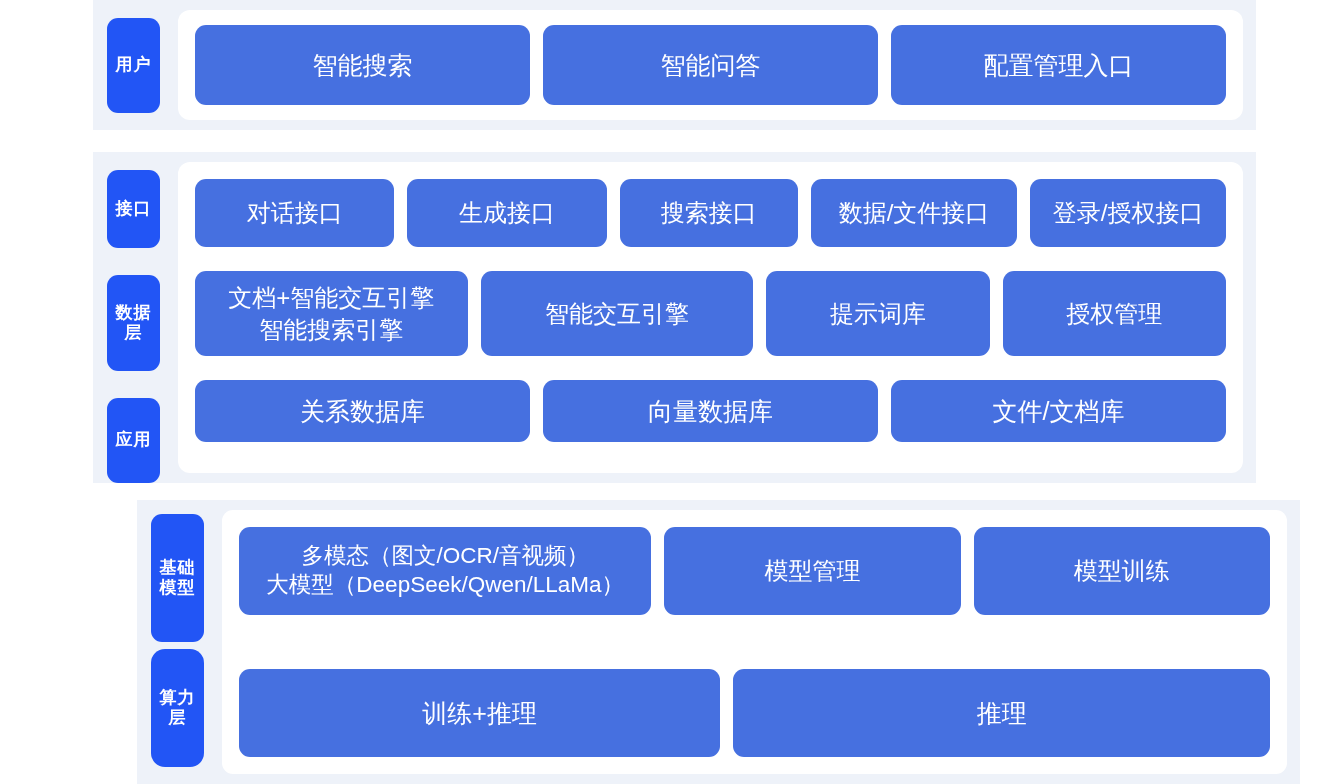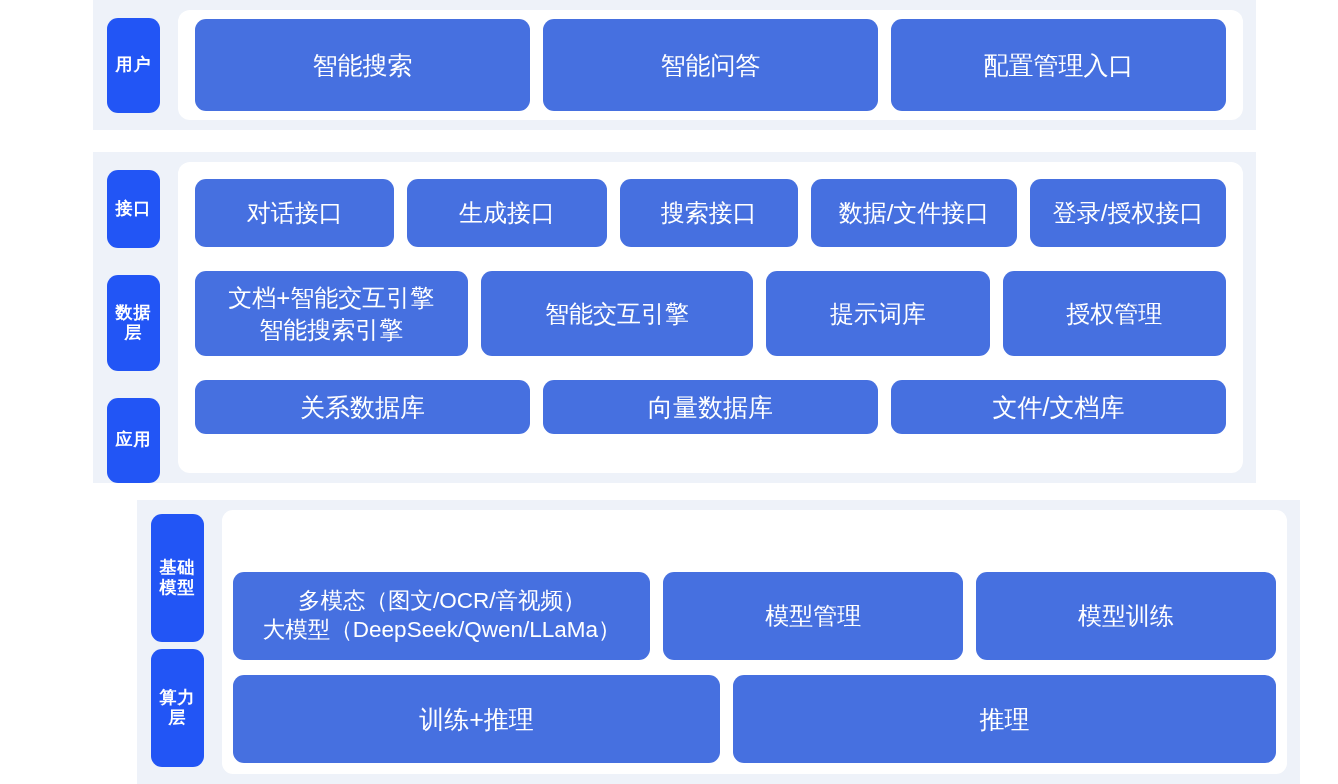--- a/index.html
+++ b/index.html
@@ -60,36 +60,36 @@
     word-break: break-all;
     padding: 8px 0;
   }
   .s-user .vlabel   { height: 95px; }
   .s-mid  .label-col { justify-content: flex-start; padding-top: 18px; gap: 27px; }
   .s-mid  .vlabel.l-interface { height: 88px; }
   .s-mid  .vlabel.l-app       { height: 96px; }
   .s-mid  .vlabel.l-data      { height: 108px; }
   .s-infra .label-col { justify-content: flex-start; padding-top: 14px; }
   .s-infra .vlabel.l-model { height: 128px; }
-  .s-infra .vlabel.l-compute { height: 118px; }
+  .s-infra .vlabel.l-compute { height: 118px; border-radius: 14px; }
 
   
   .card {
     flex: 1 1 auto;
     background: #ffffff;
     border-radius: 12px;
     margin: 10px 13px 10px 18px;
     padding: 12px 17px;
     display: flex;
     flex-direction: column;
     justify-content: center;
     gap: 14px;
   }
   .s-mid .card   { padding: 17px; gap: 24px; justify-content: flex-start; }
-  .s-infra .card { padding: 11px; gap: 15px; justify-content: flex-end; border-radius: 11px; }
+  .s-infra .card { padding: 17px; gap: 15px; justify-content: space-between; border-radius: 11px; }
 
   .row {
     display: flex;
     gap: 13px;
     width: 100%;
   }
 
   
   .box {
     background: #4670e0;
@@ -97,24 +97,24 @@
     color: #ffffff;
     display: flex;
     align-items: center;
     justify-content: center;
     text-align: center;
     font-size: 25px;
     line-height: 1.3;
     white-space: pre-line;
     padding: 6px 10px;
   }
-  .s-user .box  { height: 92px; flex: 1 1 0; text-align: right; }
+  .s-user .box  { height: 80px; flex: 1 1 0; text-align: right; }
   .r-interface .box { height: 68px; font-size: 24px; }
   .r-app .box       { height: 85px; font-size: 24px; }
-  .r-data .box      { height: 54px; font-size: 25px; }
+  .r-data .box      { height: 62px; font-size: 25px; }
   .r-model .box     { height: 88px; font-size: 24px; }
   .r-compute .box   { height: 88px; font-size: 25px; }
   .r-model .box.b-multimodal { font-size: 22.5px; line-height: 1.28; }
 </style>
 </head>
 <body>
 
 <div id="diagram">
 
   <div class="section s-user">

